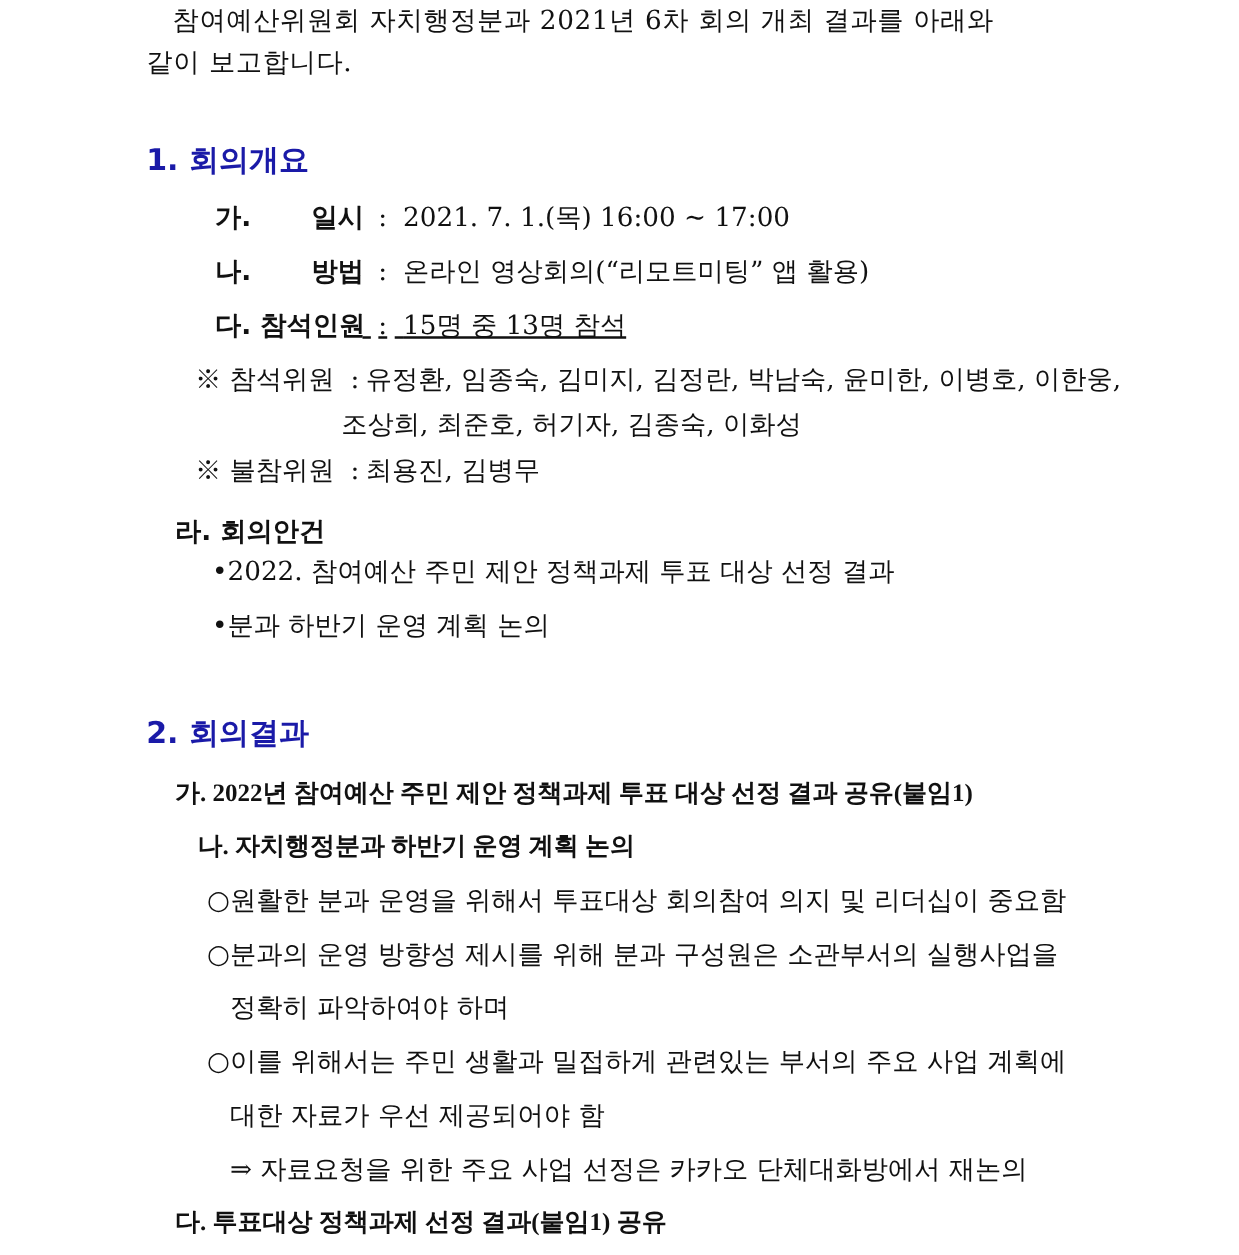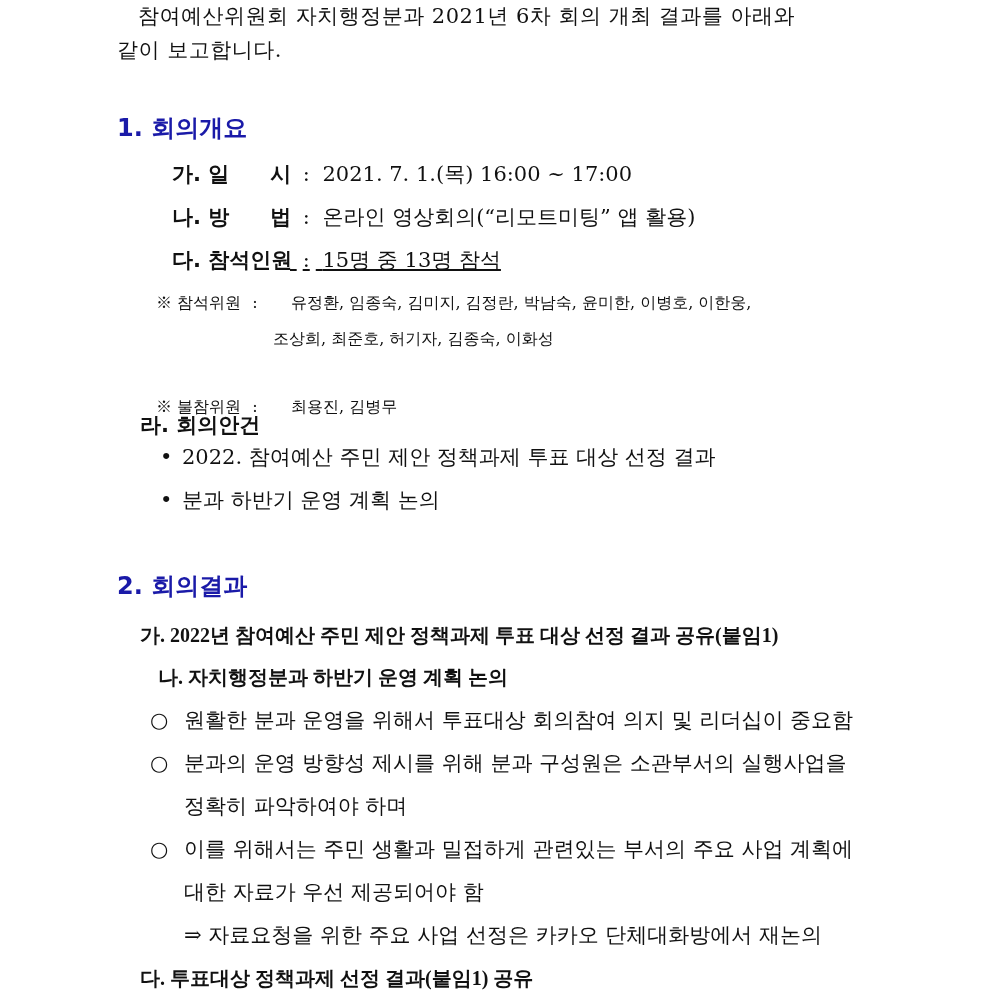--- a/index.html
+++ b/index.html
@@ -13,40 +13,41 @@
       position: relative;
       overflow: hidden;
       font-family: "DejaVu Serif", "Liberation Serif", serif;
       color: #111111;
     }
     .line {
       position: absolute;
       white-space: nowrap;
       font-size: 21px;
       line-height: 28px;
+      text-align: right;
     }
     .intro { font-size: 21px; letter-spacing: 0.5px; }
     .heading {
       font-family: "DejaVu Sans", "Liberation Sans", sans-serif;
       font-weight: bold;
       color: #1a1aa8;
       font-size: 24px;
       line-height: 30px;
     }
     .label {
       font-family: "DejaVu Sans", "Liberation Sans", sans-serif;
       font-weight: bold;
       font-size: 21px;
     }
     .item-bold {
       font-family: Liberation Serif, serif;
       font-weight: bold;
       font-size: 20px;
     }
-    .small { font-size: 16px; }
+    .small { font-size: 21px; }
     .spaced-label { display: inline-block; width: 118px; margin-left: 32px; }
     .spaced-label .lt { display: inline-block; width: 62px; }
     .colon { padding: 0 6px; }
     .bullet { display: inline-block; width: 22px; }
     .circle { display: inline-block; width: 34px; }
     .note-label { display: inline-block; width: 130px; }
   </style>
 </head>
 <body>
 
@@ -85,21 +86,21 @@
 <div class="line small" style="left:156px; top:289px;">
   <span class="note-label">
     <span>※</span>
     <span>참석위원</span>
     <span class="colon">:</span>
   </span>
   <span>유정환, 임종숙, 김미지, 김정란, 박남숙, 윤미한, 이병호, 이한웅,</span>
 </div>
 <div class="line small" style="left:273px; top:325px;">조상희, 최준호, 허기자, 김종숙, 이화성</div>
 
-<div class="line small" style="left:156px; top:362px;margin-top:31px;">
+<div class="line small" style="left:156px; top:362px;">
   <span class="note-label">
     <span>※</span>
     <span>불참위원</span>
     <span class="colon">:</span>
   </span>
   <span>최용진, 김병무</span>
 </div>
 
 <div class="line label" style="left:140px; top:399px;margin-top:12px;">
   <span>라.</span>

